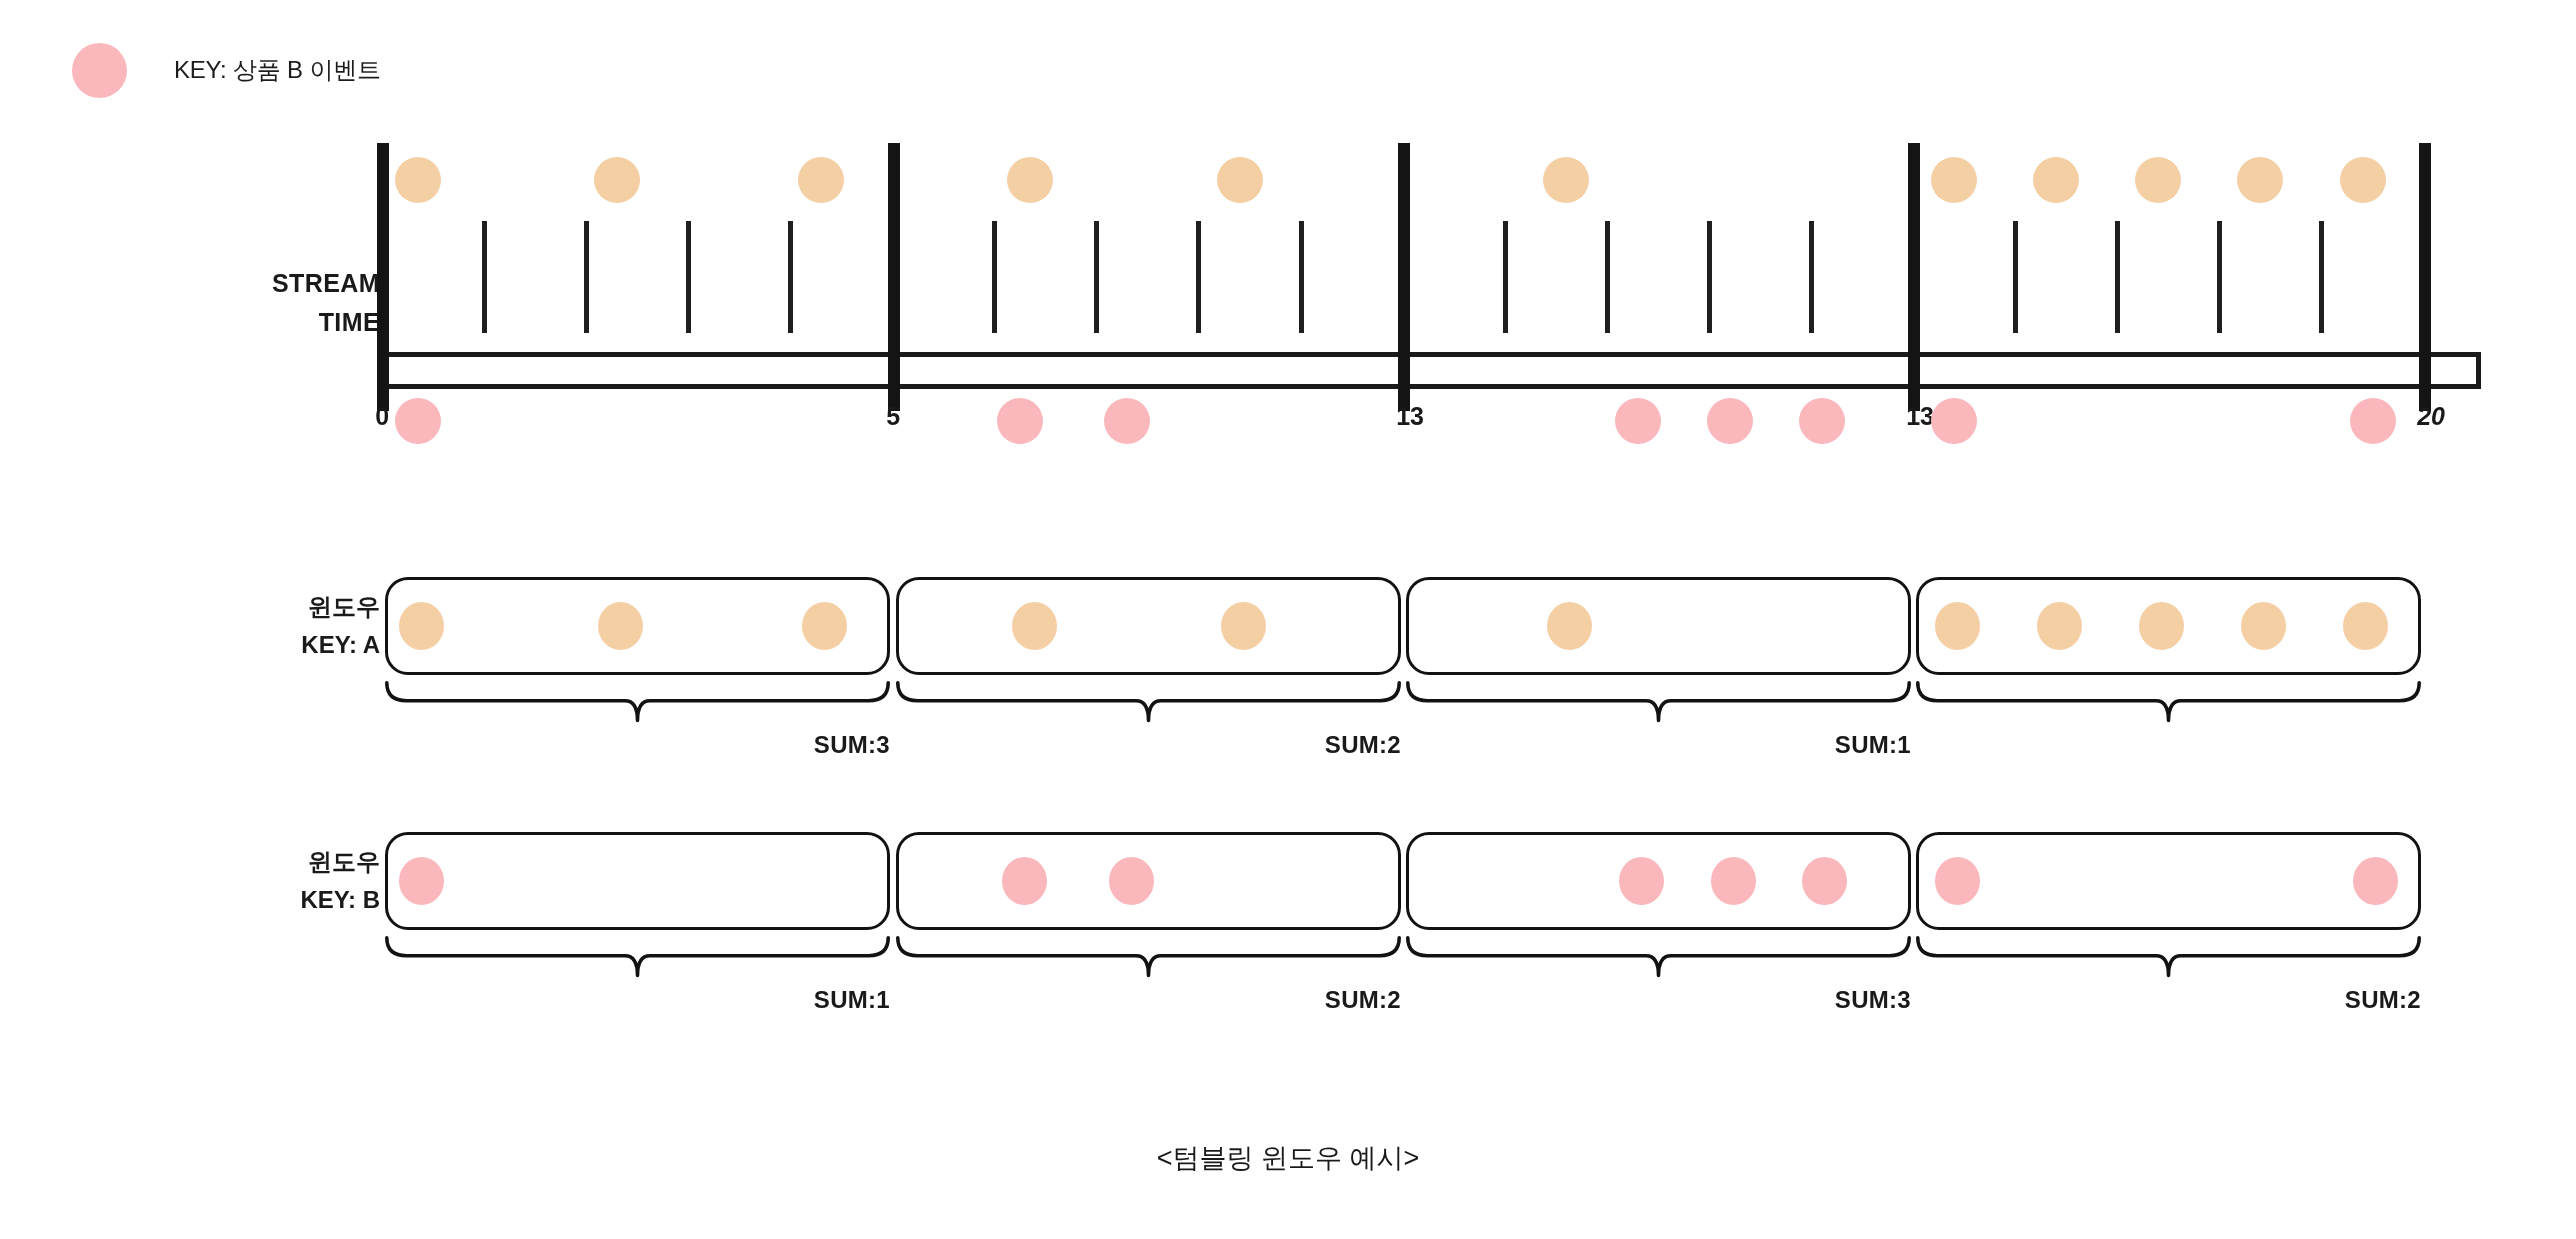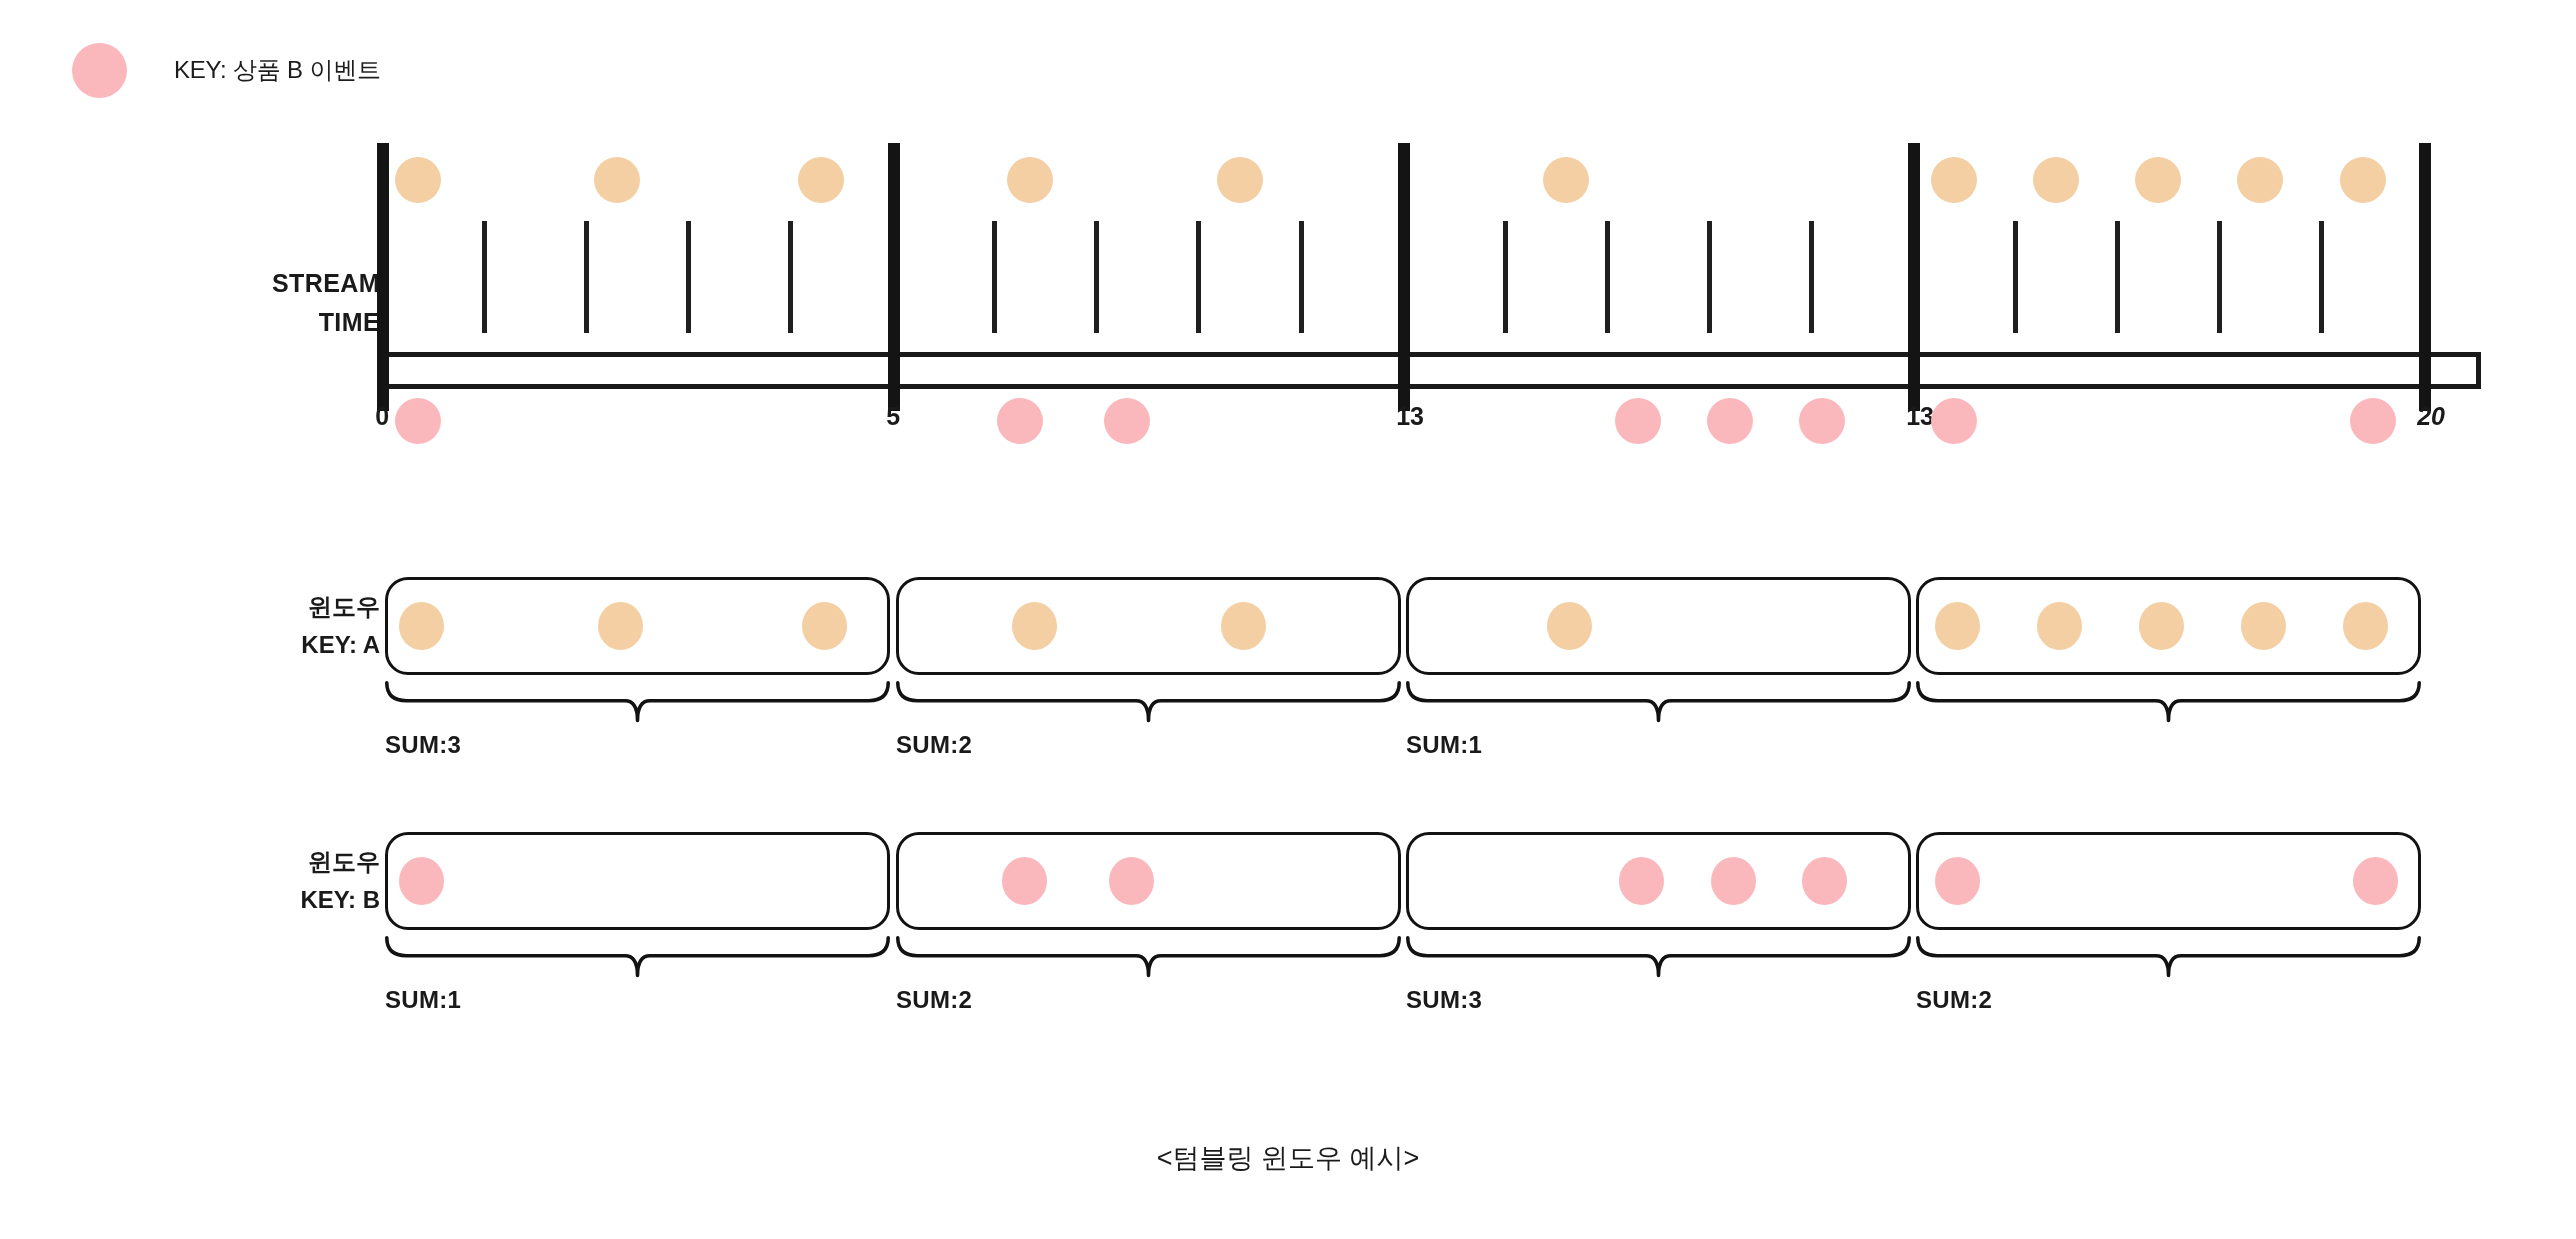--- a/index.html
+++ b/index.html
@@ -154,21 +154,21 @@
     position: absolute;
     top: 109px;
     height: 43px;
   }
   .brace svg { display: block; width: 100%; height: 100%; }
   .sum-label {
     position: absolute;
     top: 159px;
     font-size: 24px;
     font-weight: bold;
-    text-align: left;
+    text-align: right;
     letter-spacing: 0.3px;
   }
 
   
   #caption {
     position: absolute;
     left: 0;
     top: 1140px;
     width: 2576px;
     text-align: center;

